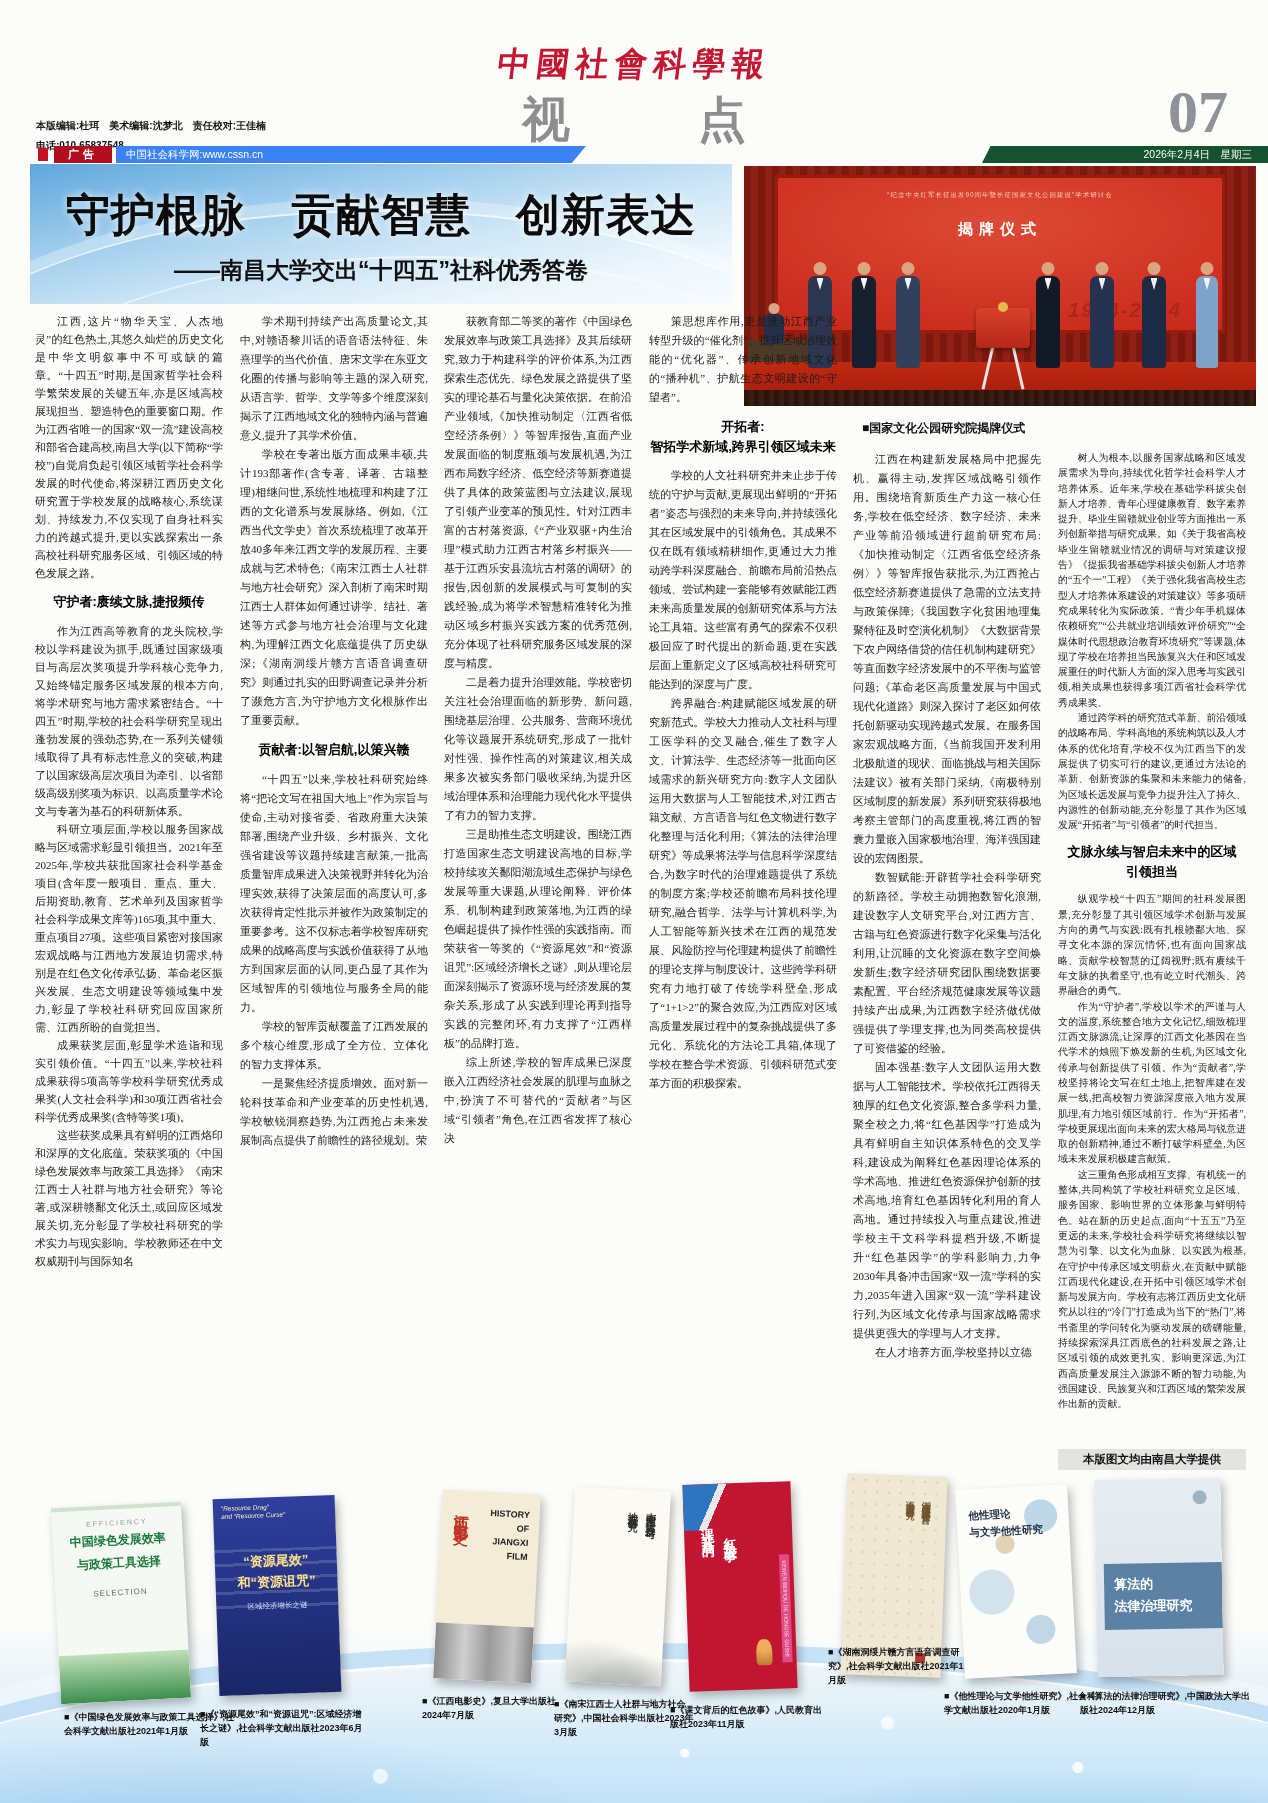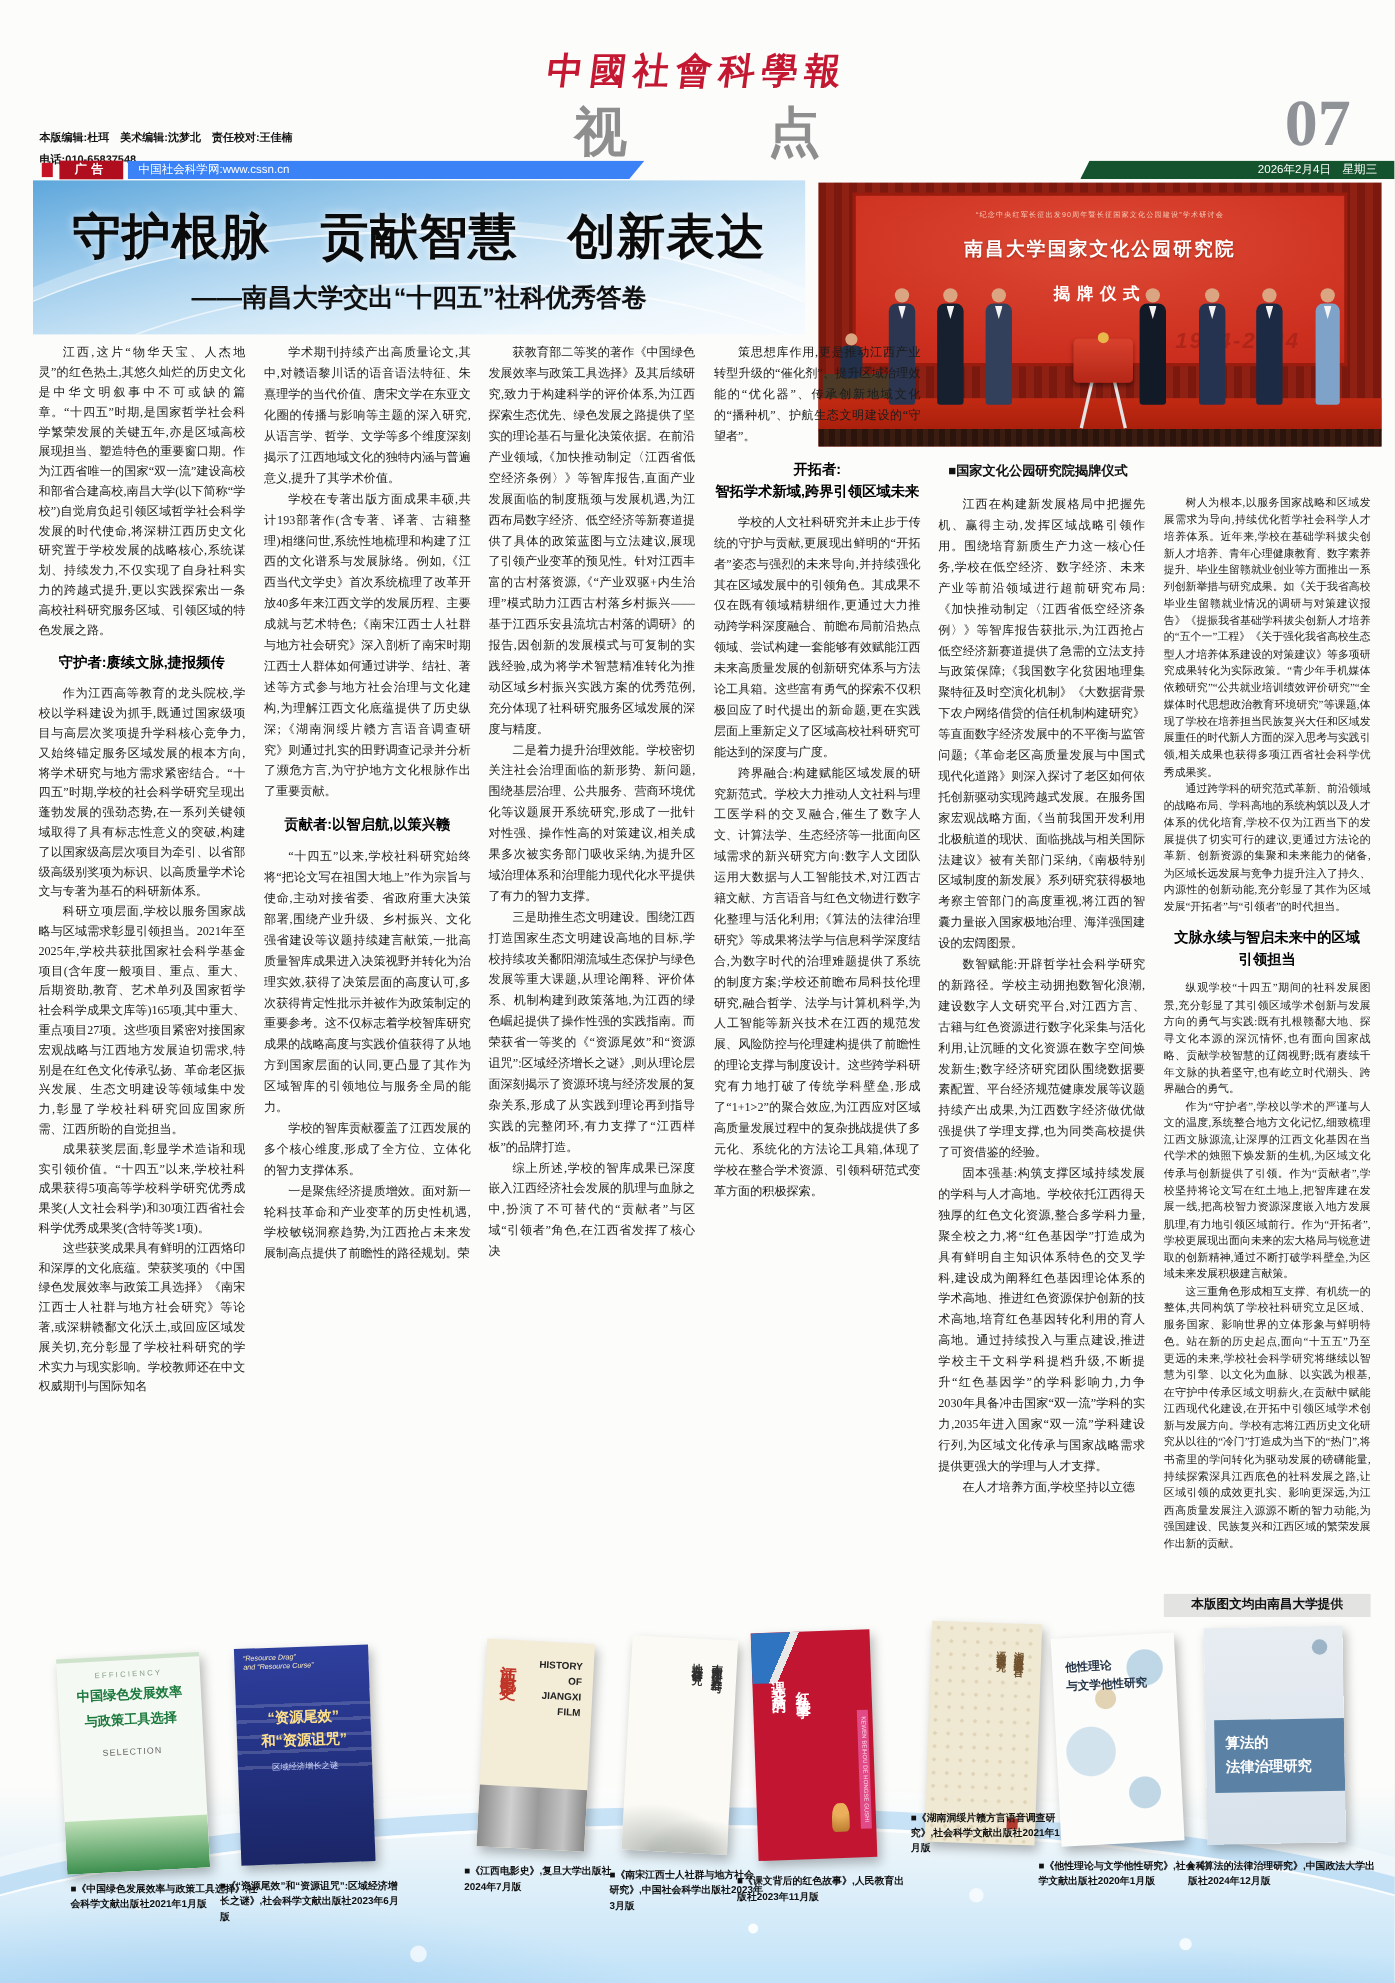--- a/index.html
+++ b/index.html
@@ -138,21 +138,20 @@
   <div class="redbar-right">2026年2月4日　星期三</div>
 
   <div class="banner">
     <div class="headline">守护根脉　贡献智慧　创新表达</div>
     <div class="subtitle">——南昌大学交出“十四五”社科优秀答卷</div>
   </div>
 
   <div class="photo">
     <div class="screen">
       <div class="conf-line">“纪念中央红军长征出发90周年暨长征国家文化公园建设”学术研讨会</div>
-      <div class="scr-title">南昌大学国家文化公园研究院</div>
       <div class="scr-title2">揭牌仪式</div>
       <div class="years">1934-2024</div>
     </div>
     <div class="carpet"></div>
     <div class="stagefront"></div>
     <div class="ptable"></div>
     <div class="seated"></div>
     <span class="person p1"></span>
     <span class="person p2"></span>
     <span class="person p3"></span>
@@ -191,21 +190,21 @@
       <div class="col c3">
         <p class="para">策思想库作用,更是推动江西产业转型升级的“催化剂”、提升区域治理效能的“优化器”、传承创新地域文化的“播种机”、护航生态文明建设的“守望者”。</p>
         <div class="subhead">开拓者:
 智拓学术新域,跨界引领区域未来</div>
         <p class="para">学校的人文社科研究并未止步于传统的守护与贡献,更展现出鲜明的“开拓者”姿态与强烈的未来导向,并持续强化其在区域发展中的引领角色。其成果不仅在既有领域精耕细作,更通过大力推动跨学科深度融合、前瞻布局前沿热点领域、尝试构建一套能够有效赋能江西未来高质量发展的创新研究体系与方法论工具箱。这些富有勇气的探索不仅积极回应了时代提出的新命题,更在实践层面上重新定义了区域高校社科研究可能达到的深度与广度。</p>
         <p class="para">跨界融合:构建赋能区域发展的研究新范式。学校大力推动人文社科与理工医学科的交叉融合,催生了数字人文、计算法学、生态经济等一批面向区域需求的新兴研究方向:数字人文团队运用大数据与人工智能技术,对江西古籍文献、方言语音与红色文物进行数字化整理与活化利用;《算法的法律治理研究》等成果将法学与信息科学深度结合,为数字时代的治理难题提供了系统的制度方案;学校还前瞻布局科技伦理研究,融合哲学、法学与计算机科学,为人工智能等新兴技术在江西的规范发展、风险防控与伦理建构提供了前瞻性的理论支撑与制度设计。这些跨学科研究有力地打破了传统学科壁垒,形成了“1+1&gt;2”的聚合效应,为江西应对区域高质量发展过程中的复杂挑战提供了多元化、系统化的方法论工具箱,体现了学校在整合学术资源、引领科研范式变革方面的积极探索。</p>
       </div>
       <div class="col c4">
         <p class="para">江西在构建新发展格局中把握先机、赢得主动,发挥区域战略引领作用。围绕培育新质生产力这一核心任务,学校在低空经济、数字经济、未来产业等前沿领域进行超前研究布局:《加快推动制定〈江西省低空经济条例〉》等智库报告获批示,为江西抢占低空经济新赛道提供了急需的立法支持与政策保障;《我国数字化贫困地理集聚特征及时空演化机制》《大数据背景下农户网络借贷的信任机制构建研究》等直面数字经济发展中的不平衡与监管问题;《革命老区高质量发展与中国式现代化道路》则深入探讨了老区如何依托创新驱动实现跨越式发展。在服务国家宏观战略方面,《当前我国开发利用北极航道的现状、面临挑战与相关国际法建议》被有关部门采纳,《南极特别区域制度的新发展》系列研究获得极地考察主管部门的高度重视,将江西的智囊力量嵌入国家极地治理、海洋强国建设的宏阔图景。</p>
         <p class="para">数智赋能:开辟哲学社会科学研究的新路径。学校主动拥抱数智化浪潮,建设数字人文研究平台,对江西方言、古籍与红色资源进行数字化采集与活化利用,让沉睡的文化资源在数字空间焕发新生;数字经济研究团队围绕数据要素配置、平台经济规范健康发展等议题持续产出成果,为江西数字经济做优做强提供了学理支撑,也为同类高校提供了可资借鉴的经验。</p>
-        <p class="para">固本强基:构筑支撑区域持续发展的学科与人才高地。学校依托江西得天独厚的红色文化资源,整合多学科力量,聚全校之力,将“红色基因学”打造成为具有鲜明自主知识体系特色的交叉学科,建设成为阐释红色基因理论体系的学术高地、推进红色资源保护创新的技术高地,培育红色基因转化利用的育人高地。通过持续投入与重点建设,推进学校主干文科学科提档升级,不断提升“红色基因学”的学科影响力,力争2030年具备冲击国家“双一流”学科的实力,2035年进入国家“双一流”学科建设行列,为区域文化传承与国家战略需求提供更强大的学理与人才支撑。</p>
+        <p class="para">固本强基:数字人文团队运用大数据与人工智能技术。学校依托江西得天独厚的红色文化资源,整合多学科力量,聚全校之力,将“红色基因学”打造成为具有鲜明自主知识体系特色的交叉学科,建设成为阐释红色基因理论体系的学术高地、推进红色资源保护创新的技术高地,培育红色基因转化利用的育人高地。通过持续投入与重点建设,推进学校主干文科学科提档升级,不断提升“红色基因学”的学科影响力,力争2030年具备冲击国家“双一流”学科的实力,2035年进入国家“双一流”学科建设行列,为区域文化传承与国家战略需求提供更强大的学理与人才支撑。</p>
         <p class="para">在人才培养方面,学校坚持以立德</p>
       </div>
       <div class="col c5">
         <p class="para">树人为根本,以服务国家战略和区域发展需求为导向,持续优化哲学社会科学人才培养体系。近年来,学校在基础学科拔尖创新人才培养、青年心理健康教育、数字素养提升、毕业生留赣就业创业等方面推出一系列创新举措与研究成果。如《关于我省高校毕业生留赣就业情况的调研与对策建议报告》《提振我省基础学科拔尖创新人才培养的“五个一”工程》《关于强化我省高校生态型人才培养体系建设的对策建议》等多项研究成果转化为实际政策。“青少年手机媒体依赖研究”“公共就业培训绩效评价研究”“全媒体时代思想政治教育环境研究”等课题,体现了学校在培养担当民族复兴大任和区域发展重任的时代新人方面的深入思考与实践引领,相关成果也获得多项江西省社会科学优秀成果奖。</p>
         <p class="para">通过跨学科的研究范式革新、前沿领域的战略布局、学科高地的系统构筑以及人才体系的优化培育,学校不仅为江西当下的发展提供了切实可行的建议,更通过方法论的革新、创新资源的集聚和未来能力的储备,为区域长远发展与竞争力提升注入了持久、内源性的创新动能,充分彰显了其作为区域发展“开拓者”与“引领者”的时代担当。</p>
         <div class="subhead">文脉永续与智启未来中的区域
 引领担当</div>
         <p class="para">纵观学校“十四五”期间的社科发展图景,充分彰显了其引领区域学术创新与发展方向的勇气与实践:既有扎根赣鄱大地、探寻文化本源的深沉情怀,也有面向国家战略、贡献学校智慧的辽阔视野;既有赓续千年文脉的执着坚守,也有屹立时代潮头、跨界融合的勇气。</p>
         <p class="para">作为“守护者”,学校以学术的严谨与人文的温度,系统整合地方文化记忆,细致梳理江西文脉源流,让深厚的江西文化基因在当代学术的烛照下焕发新的生机,为区域文化传承与创新提供了引领。作为“贡献者”,学校坚持将论文写在红土地上,把智库建在发展一线,把高校智力资源深度嵌入地方发展肌理,有力地引领区域前行。作为“开拓者”,学校更展现出面向未来的宏大格局与锐意进取的创新精神,通过不断打破学科壁垒,为区域未来发展积极建言献策。</p>
         <p class="para">这三重角色形成相互支撑、有机统一的整体,共同构筑了学校社科研究立足区域、服务国家、影响世界的立体形象与鲜明特色。站在新的历史起点,面向“十五五”乃至更远的未来,学校社会科学研究将继续以智慧为引擎、以文化为血脉、以实践为根基,在守护中传承区域文明薪火,在贡献中赋能江西现代化建设,在开拓中引领区域学术创新与发展方向。学校有志将江西历史文化研究从以往的“冷门”打造成为当下的“热门”,将书斋里的学问转化为驱动发展的磅礴能量,持续探索深具江西底色的社科发展之路,让区域引领的成效更扎实、影响更深远,为江西高质量发展注入源源不断的智力动能,为强国建设、民族复兴和江西区域的繁荣发展作出新的贡献。</p>

